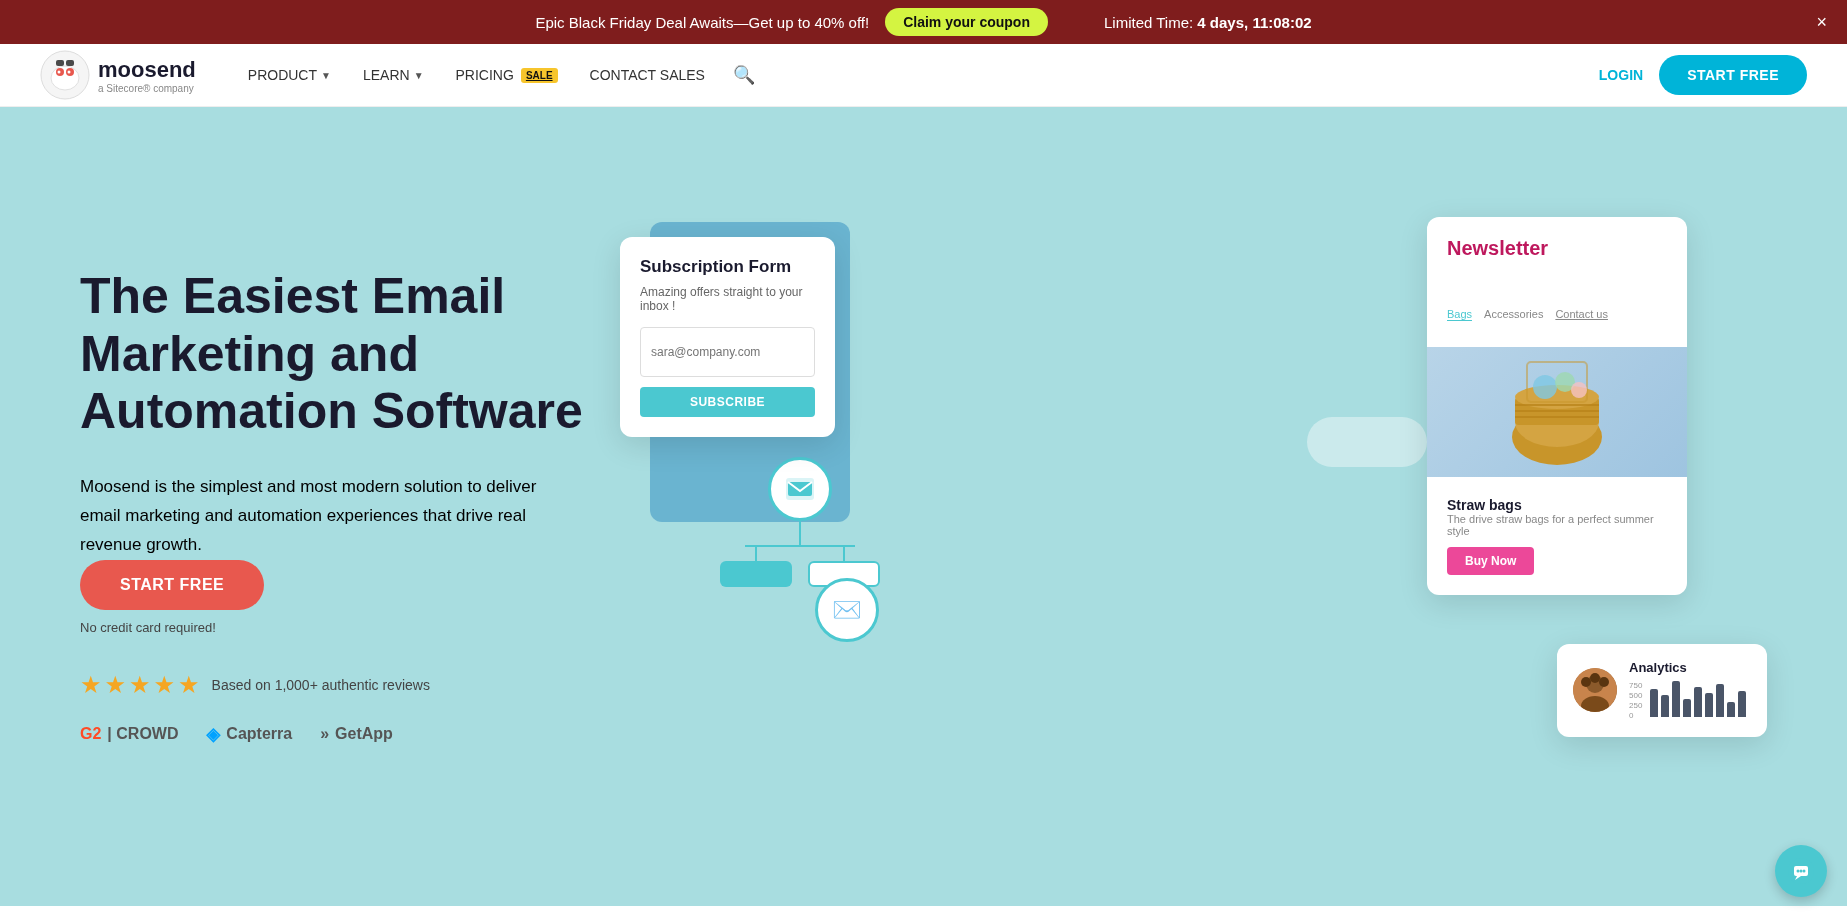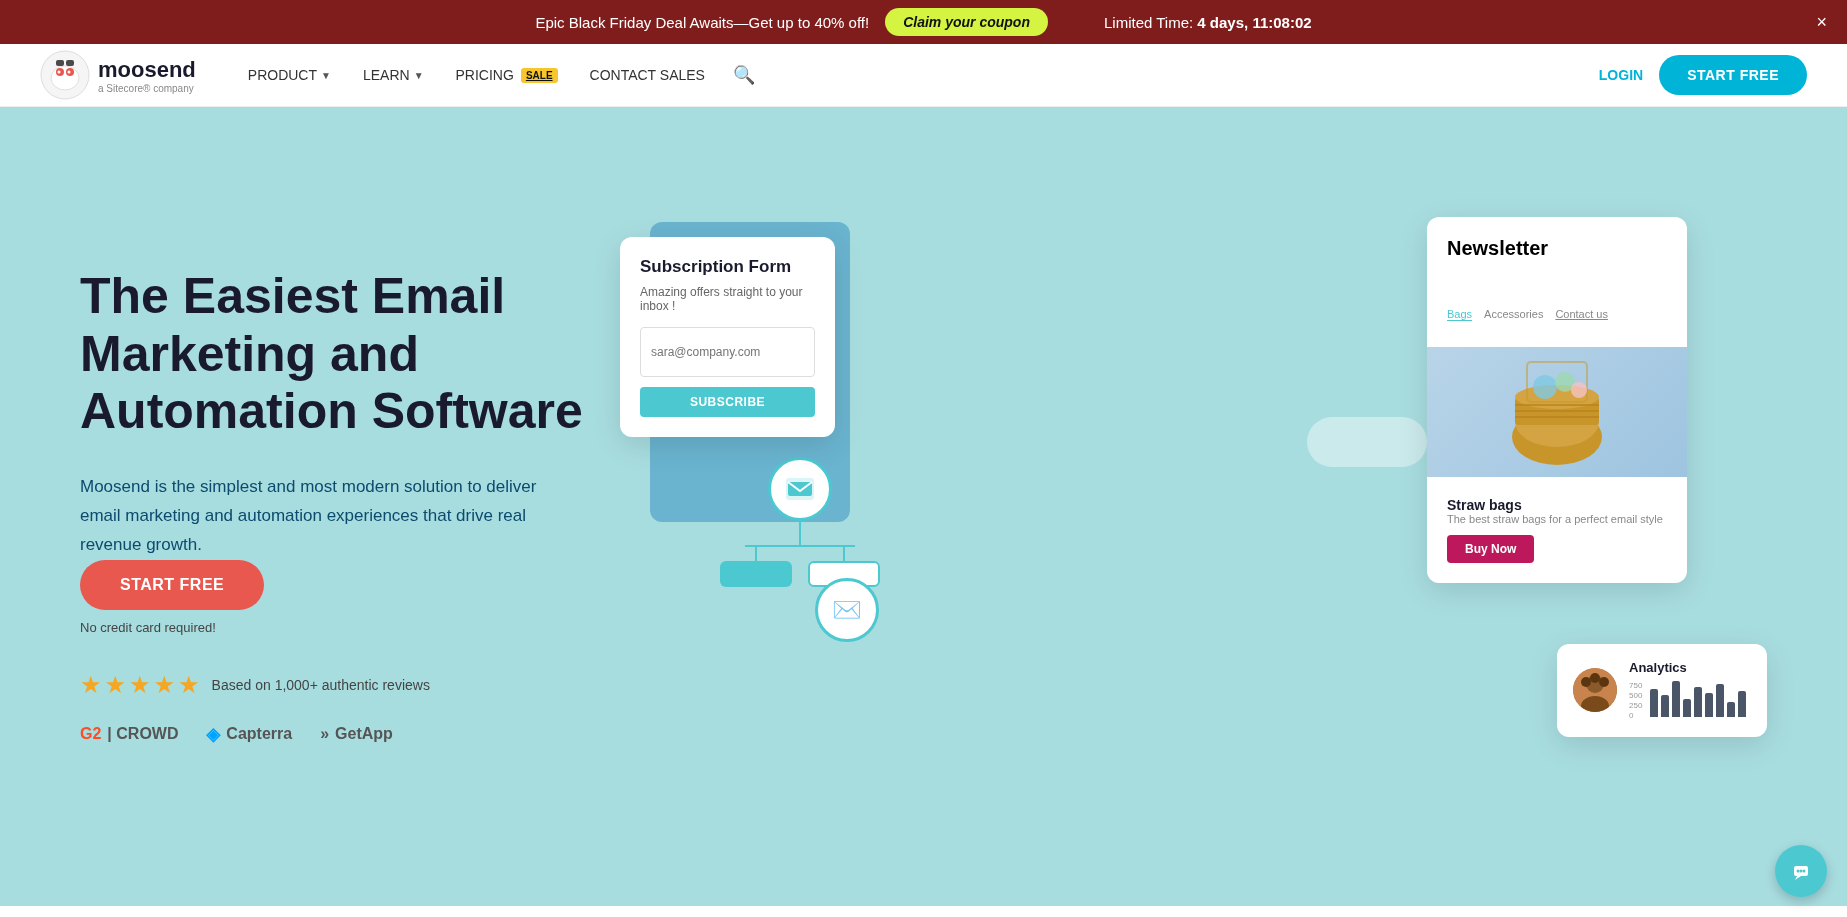--- a/index.html
+++ b/index.html
@@ -20,21 +20,20 @@
     }
     .top-banner .coupon-btn {
       background: #d4f441;
       color: #111;
       border: none;
       border-radius: 30px;
       padding: 6px 18px;
       font-size: 14px;
       font-weight: 700;
       cursor: pointer;
-      font-style: italic;
     }
     .top-banner .timer {
       margin-left: 40px;
       font-weight: 400;
     }
     .top-banner .timer strong { font-weight: 700; }
     .banner-close {
       position: absolute;
       right: 20px;
       top: 50%;
@@ -161,21 +160,21 @@
     }
     .hero-title {
       font-size: 50px;
       font-weight: 800;
       color: #1a1a2e;
       line-height: 1.15;
       margin-bottom: 32px;
     }
     .hero-desc {
       font-size: 17px;
-      color: #0c4a6e;
+      color: #000000;
       line-height: 1.7;
       max-width: 500px;
     }
     .hero-start-btn {
       background: #e8584e;
       color: #fff;
       border: none;
       border-radius: 30px;
       padding: 16px 40px;
       font-size: 16px;
@@ -275,21 +274,21 @@
       width: 260px;
       background: #fff;
       border-radius: 12px;
       box-shadow: 0 8px 30px rgba(0,0,0,0.12);
       overflow: hidden;
       z-index: 4;
     }
     .newsletter-header {
       padding: 20px 20px 12px;
     }
-    .newsletter-header h3 { font-size: 20px; font-weight: 700; color: #000000; margin-bottom: 10px; }
+    .newsletter-header h3 { font-size: 20px; font-weight: 700; color: #be185d; margin-bottom: 10px; }
     .newsletter-tabs {
       display: flex;
       gap: 12px;
       font-size: 11px;
       color: #888;
       margin-bottom: 14px;
       margin-top: 48px;
     }
     .newsletter-img-placeholder {
       width: 100%;
@@ -300,21 +299,21 @@
       justify-content: center;
       position: relative;
       overflow: hidden;
     }
     .newsletter-footer {
       padding: 20px 20px;
     }
     .newsletter-footer h4 { font-size: 14px; font-weight: 700; color: #1a1a2e; }
     .newsletter-footer p { font-size: 11px; color: #888; margin-bottom: 10px; }
     .buy-now-btn {
-      background: #be185d;
+      background: #ec4899;
       color: #fff;
       border: none;
       border-radius: 4px;
       padding: 7px 18px;
       font-size: 12px;
       font-weight: 700;
       cursor: pointer;
     }
 
     
@@ -612,21 +611,21 @@
           <line x1="18" y1="54" x2="102" y2="54" stroke="#b8831a" stroke-width="1.5"></line>
           <line x1="18" y1="60" x2="102" y2="60" stroke="#b8831a" stroke-width="1.5"></line>
 
           <circle cx="48" cy="30" r="12" fill="#7ec8e3" opacity="0.8"></circle>
           <circle cx="68" cy="25" r="10" fill="#9ed8b0" opacity="0.8"></circle>
           <circle cx="82" cy="33" r="8" fill="#f5c2c2" opacity="0.8"></circle>
         </svg>
       </div>
       <div class="newsletter-footer">
         <h4>Straw bags</h4>
-        <p>The best straw bags for a perfect email style</p>
+        <p>The drive straw bags for a perfect summer style</p>
         <button class="buy-now-btn">Buy Now</button>
       </div>
     </div>
 
     <div class="card-analytics">
       <div class="analytics-avatar">
 
         <svg width="44" height="44" viewBox="0 0 44 44">
           <circle cx="22" cy="22" r="22" fill="#c8844c"></circle>
           <circle cx="22" cy="16" r="9" fill="#8b5a2b"></circle>

